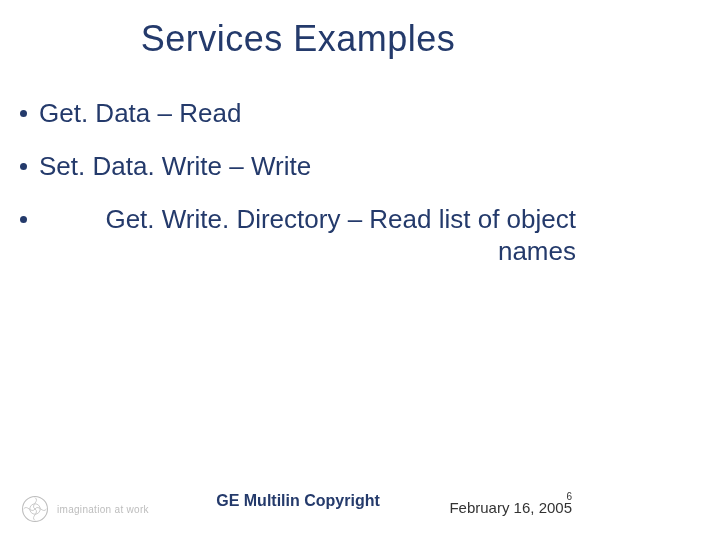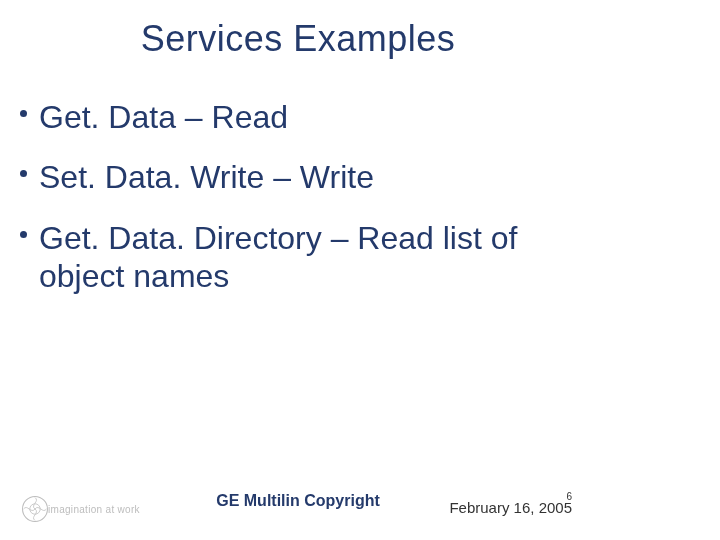--- a/index.html
+++ b/index.html
@@ -1,23 +1,23 @@
 <!DOCTYPE html>
 <html><head>
 <meta charset="utf-8">
 <style>
   * { margin: 0; padding: 0; box-sizing: border-box; }
   html, body { width: 720px; height: 540px; background: #ffffff; font-family: "Segoe UI", Arial, sans-serif; overflow: hidden; }
   .slide { position: relative; width: 596px; height: 540px; color: #243a6b; }
   .title { position: absolute; top: 18px; left: 0; width: 100%; text-align: center; font-size: 36px; font-weight: 400; letter-spacing: 0.5px; }
   .bullets { position: absolute; top: 98px; left: 20px; right: 20px; }
-  .bullet { display: flex; align-items: flex-start; margin-bottom: 22px; font-size: 32px; line-height: 1.2; }
+  .bullet { display: flex; align-items: flex-start; margin-bottom: 22px; font-size: 26px; line-height: 1.2; text-align: right; }
   .dot { width: 7px; height: 7px; border-radius: 50%; background: #243a6b; margin-top: 12px; margin-right: 12px; flex-shrink: 0; }
   .footer { position: absolute; bottom: 18px; left: 0; width: 100%; height: 40px; }
-  .logo-wrap { position: absolute; left: 22px; bottom: 0; display: flex; align-items: center; gap: 0; }
+  .logo-wrap { position: absolute; left: 22px; bottom: 0; display: flex; align-items: center; gap: 9px; }
   .ge-logo { width: 26px; height: 26px; }
   .tagline { font-family: Arial, sans-serif; font-size: 10px; color: #bdbdbd; letter-spacing: 0.3px; }
   .copyright { position: absolute; left: 50%; transform: translateX(-50%); bottom: 12px; font-family: Arial, sans-serif; font-size: 16px; font-weight: 700; color: #243a6b; }
   .pagenum { position: absolute; right: 24px; bottom: 20px; font-family: Arial, sans-serif; font-size: 10px; color: #333; }
   .date { position: absolute; right: 24px; bottom: 6px; font-family: Arial, sans-serif; font-size: 15px; color: #333; }
 </style>
 </head>
 <body>
 
 <div class="slide">
@@ -28,21 +28,21 @@
     <div class="bullet">
       <span class="dot"></span>
       <span>Get. Data – Read</span>
     </div>
     <div class="bullet">
       <span class="dot"></span>
       <span>Set. Data. Write – Write</span>
     </div>
     <div class="bullet">
       <span class="dot"></span>
-      <span>Get. Data. Directory – Read list of object names</span>
+      <span>Get. Write. Directory – Read list of object names</span>
     </div>
   </div>
 
   <div class="footer">
     <div class="logo-wrap">
       <svg class="ge-logo" viewBox="0 0 100 100">
         <circle cx="50" cy="50" r="48" fill="none" stroke="#bdbdbd" stroke-width="4"></circle>
         <path d="M50 6 C70 20 30 35 50 50 C70 65 30 80 50 94" fill="none" stroke="#bdbdbd" stroke-width="3"></path>
         <path d="M6 50 C20 30 35 70 50 50 C65 30 80 70 94 50" fill="none" stroke="#bdbdbd" stroke-width="3"></path>
         <circle cx="50" cy="50" r="20" fill="none" stroke="#bdbdbd" stroke-width="3"></circle>

